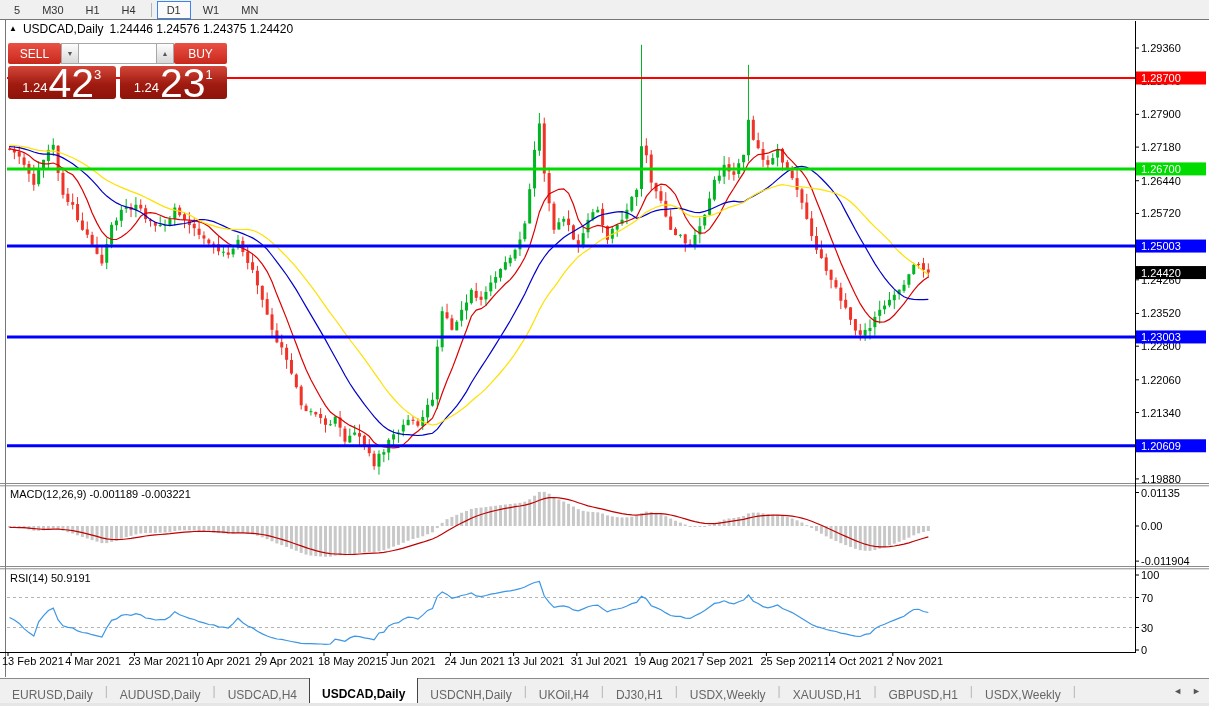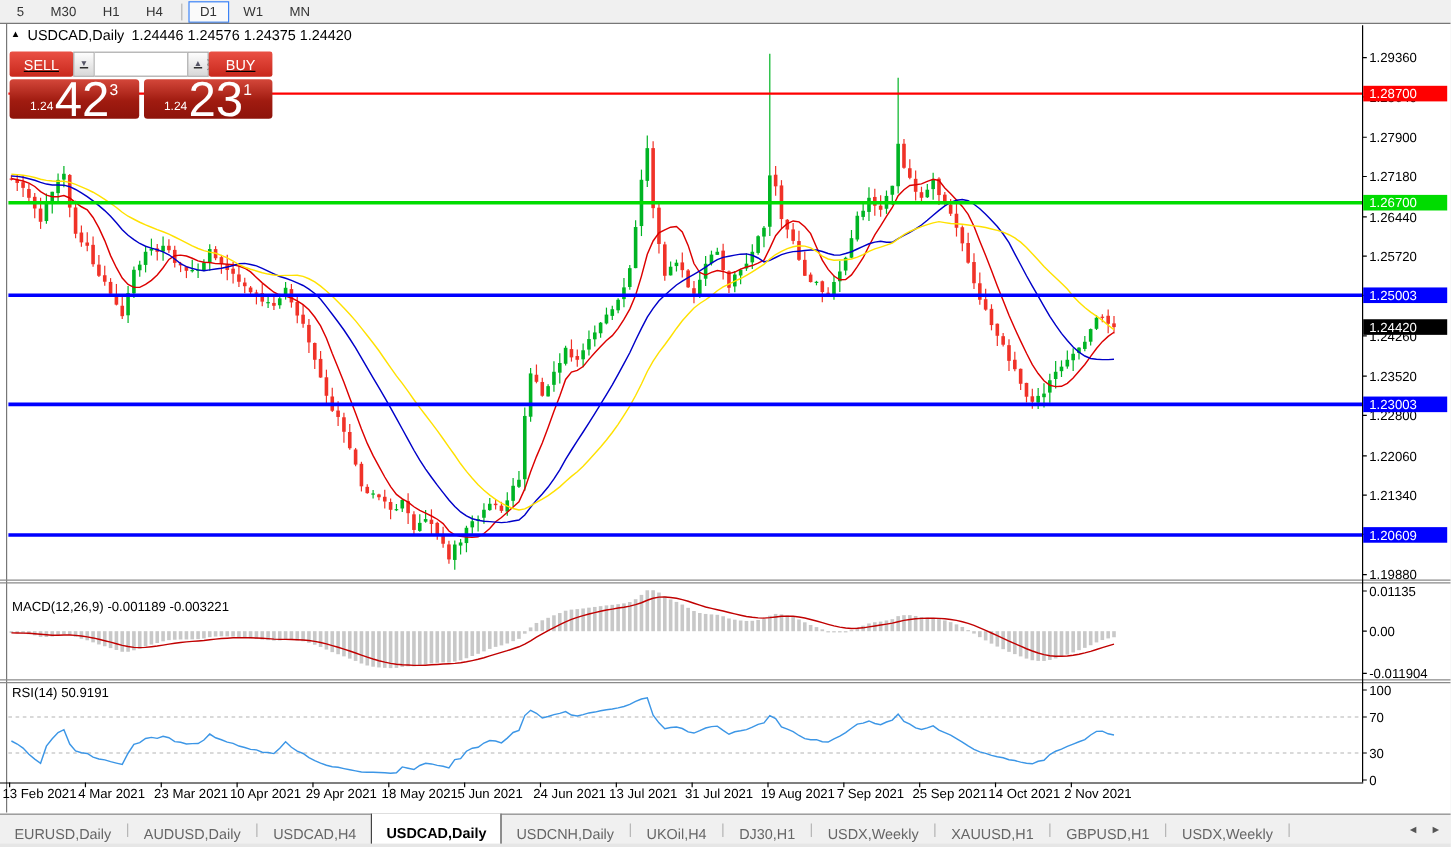--- a/index.html
+++ b/index.html
@@ -21,21 +21,21 @@
   
   #chart-svg{position:absolute;left:0;top:0;}
   
   .chart-title{
     position:absolute;left:9px;top:22px;font-size:12px;color:#000;
     display:flex;align-items:center;gap:6px;white-space:nowrap;
   }
   .chart-title .tri{font-size:8px;position:relative;top:-1px;}
   
   .trade-panel{position:absolute;left:8px;top:43px;width:219px;}
-  .tp-row1{display:flex;height:21px;text-decoration:underline;}
+  .tp-row1{display:flex;height:21px;}
   .btn-sell,.btn-buy{
     width:53px;background:linear-gradient(180deg,#ea5044,#c8281c);
     color:#fff;font-size:12px;display:flex;align-items:center;justify-content:center;
     border-radius:2px;cursor:pointer;
   }
   .spin-btn{
     width:16px;background:linear-gradient(180deg,#fdfdfd,#d8d8d8);
     border:1px solid #a8a8a8;font-size:7px;color:#556;
     display:flex;align-items:center;justify-content:center;cursor:pointer;
   }
@@ -48,21 +48,21 @@
     padding:0 10px 0 0;box-sizing:border-box;font-size:13px;
     font-family:"Liberation Sans",sans-serif;background:transparent;margin-left:48px;
   }
   .tp-row2{display:flex;gap:4px;margin-top:2px;height:33px;}
   .price-box{
     flex:1;border-radius:3px;color:#fff;
     background:linear-gradient(180deg,#d4473a 0%,#a01b10 55%,#8d130a 100%);
     display:flex;align-items:flex-end;justify-content:center;
     padding-bottom:1px;cursor:pointer;
   }
-  .price-box .small{font-size:10px;margin-bottom:3px;margin-right:1px;}
+  .price-box .small{font-size:13px;margin-bottom:3px;margin-right:1px;}
   .price-box .big{font-size:41px;line-height:30px;}
   .price-box .sup{font-size:13px;align-self:flex-start;margin-top:1px;}
   
   .ind-label{position:absolute;left:10px;font-size:11px;color:#000;white-space:nowrap;}
   
   .tabbar{
     position:absolute;left:0;top:678px;width:1209px;height:24px;
     background:#f0f0f0;border-top:1px solid #8a8a8a;
     display:flex;align-items:stretch;font-size:12px;color:#666;
   }
@@ -810,21 +810,21 @@
       <span class="sup">3</span>
     </div>
     <div class="price-box">
       <span class="small">1.24</span>
       <span class="big">23</span>
       <span class="sup">1</span>
     </div>
   </div>
 </div>
 
-<div class="ind-label" style="top:500px">
+<div class="ind-label" style="top:488px">
   <span>MACD(12,26,9)</span>
   <span>-0.001189 -0.003221</span>
 </div>
 <div class="ind-label" style="top:572px">
   <span>RSI(14)</span>
   <span>50.9191</span>
 </div>
 
 <div class="tabbar" id="tabbar">
     <div class="tab">EURUSD,Daily</div>

